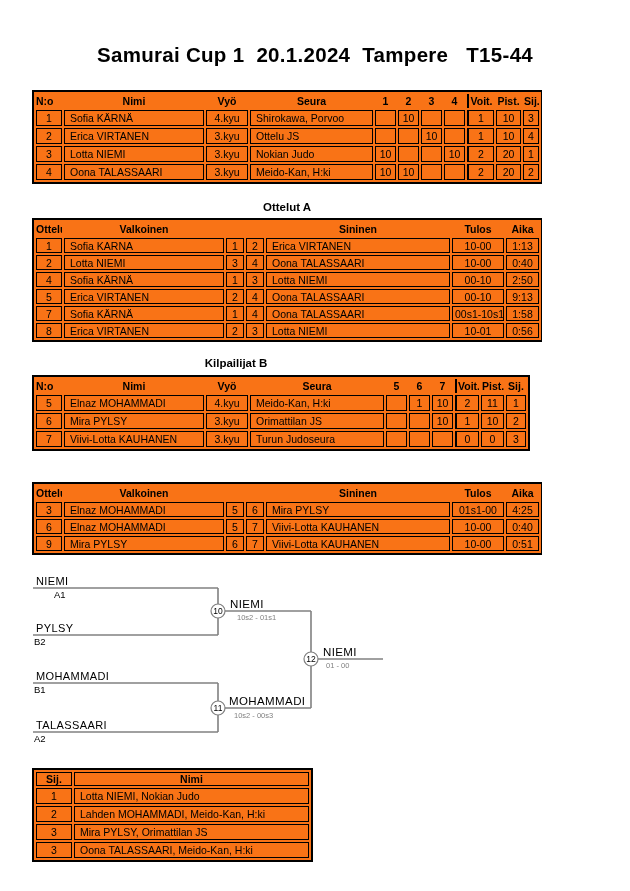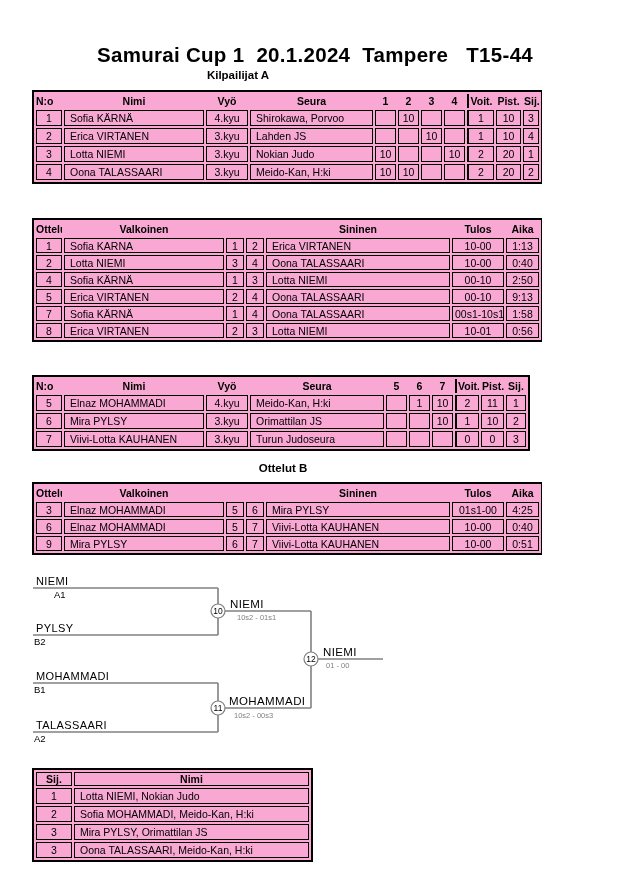--- a/index.html
+++ b/index.html
@@ -11,21 +11,21 @@
   .abs { position: absolute; }
   .main-title {
     top: 43px; left: 0; width: 630px; text-align: center;
     font-size: 20.5px; font-weight: bold; white-space: pre; letter-spacing: 0.3px;
   }
   .sec-title { font-weight: bold; font-size: 11.5px; text-align: center; width: 300px; white-space: nowrap; }
   .count-label { font-size: 10px; white-space: nowrap; }
 
   table.sheet {
     border-collapse: separate; border-spacing: 2px;
-    border: 2px solid #000; background: #f9a8d4; table-layout: fixed;
+    border: 2px solid #000; background: #f97316; table-layout: fixed;
   }
   table.sheet th {
     font-size: 10.5px; font-weight: bold; padding: 0 1px; border: none;
     height: 14px; overflow: hidden; white-space: nowrap; text-align: center;
   }
   table.sheet td {
     font-size: 10.5px; padding: 0 2px; border: 1px solid #000;
     overflow: hidden; white-space: nowrap; height: 16px; text-align: center;
   }
   table.ottelut td { height: 15px; }
@@ -38,21 +38,20 @@
   .b-seed { font-size: 9.5px; white-space: nowrap; }
   .b-win  { font-size: 11.5px; letter-spacing: 0.4px; white-space: nowrap; }
   .b-score { font-size: 7.5px; color: #808080; white-space: nowrap; }
 </style>
 </head>
 <body>
 
 <div class="page">
 
   <div class="abs main-title">Samurai Cup 1  20.1.2024  Tampere   T15-44</div>
-  <div class="abs sec-title" style="left:88px; top:69px;">Kilpailijat A</div>
   <div class="abs count-label" style="left:543px; top:70px;">Kilpailijat: 7</div>
 
   <table class="sheet abs" style="left:32px; top:90px; width:511px;">
     <colgroup>
       <col style="width:26px">
         <col style="width:140px">
         <col style="width:42px">
         <col style="width:123px">
       <col style="width:21px">
         <col style="width:21px">
@@ -89,21 +88,21 @@
         <td></td>
         <td></td>
         <td class="sep">1</td>
         <td>10</td>
         <td>3</td>
       </tr>
         <tr>
         <td>2</td>
         <td class="al">Erica VIRTANEN</td>
         <td>3.kyu</td>
-        <td class="al">Lahden JS</td>
+        <td class="al">Ottelu JS</td>
         <td></td>
         <td></td>
         <td>10</td>
         <td></td>
         <td class="sep">1</td>
         <td>10</td>
         <td>4</td>
       </tr>
         <tr>
         <td>3</td>
@@ -127,20 +126,21 @@
         <td>10</td>
         <td></td>
         <td></td>
         <td class="sep">2</td>
         <td>20</td>
         <td>2</td>
       </tr>
       </tbody>
   </table>
 
+  <div class="abs sec-title" style="left:137px; top:201px;">Ottelut A</div>
   <table class="sheet ottelut abs" style="left:32px; top:218px; width:511px;">
     <colgroup>
       <col style="width:26px">
         <col style="width:160px">
         <col style="width:18px">
         <col style="width:18px">
       <col style="width:184px">
         <col style="width:52px">
         <col style="width:33px">
     </colgroup>
@@ -207,20 +207,21 @@
         <td class="al">Erica VIRTANEN</td>
         <td>2</td>
         <td>3</td>
         <td class="al">Lotta NIEMI</td>
         <td>10-01</td>
         <td>0:56</td>
       </tr>
       </tbody>
   </table>
 
+  <div class="abs sec-title" style="left:86px; top:357px;">Kilpailijat B</div>
   <table class="sheet abs" style="left:32px; top:375px; width:498px;">
     <colgroup>
       <col style="width:26px">
         <col style="width:140px">
         <col style="width:42px">
         <col style="width:134px">
       <col style="width:21px">
         <col style="width:21px">
         <col style="width:21px">
       <col style="width:24px">
@@ -275,21 +276,20 @@
         <td></td>
         <td></td>
         <td></td>
         <td class="sep">0</td>
         <td>0</td>
         <td>3</td>
       </tr>
       </tbody>
   </table>
 
-  <div class="abs sec-title" style="left:133px; top:462px;">Ottelut B</div>
   <table class="sheet ottelut abs" style="left:32px; top:482px; width:511px;">
     <colgroup>
       <col style="width:26px">
         <col style="width:160px">
         <col style="width:18px">
         <col style="width:18px">
       <col style="width:184px">
         <col style="width:52px">
         <col style="width:33px">
     </colgroup>
@@ -389,21 +389,21 @@
       </tr>
     </thead>
     <tbody>
 
     <tr>
         <td>1</td>
         <td class="al">Lotta NIEMI, Nokian Judo</td>
       </tr>
         <tr>
         <td>2</td>
-        <td class="al">Sofia MOHAMMADI, Meido-Kan, H:ki</td>
+        <td class="al">Lahden MOHAMMADI, Meido-Kan, H:ki</td>
       </tr>
         <tr>
         <td>3</td>
         <td class="al">Mira PYLSY, Orimattilan JS</td>
       </tr>
         <tr>
         <td>3</td>
         <td class="al">Oona TALASSAARI, Meido-Kan, H:ki</td>
       </tr>
       </tbody>

